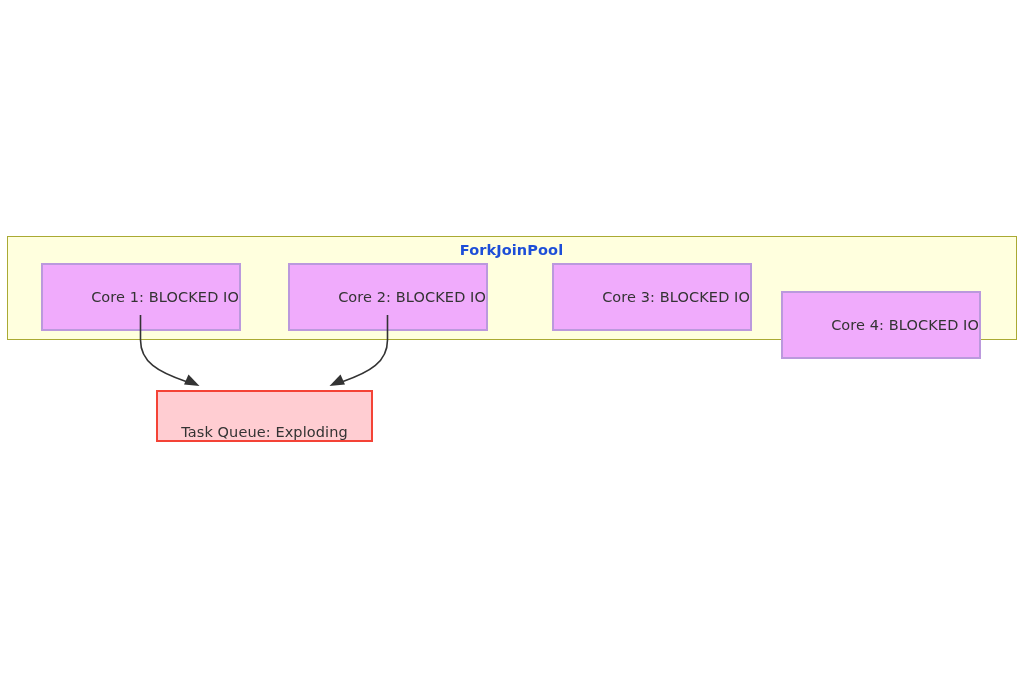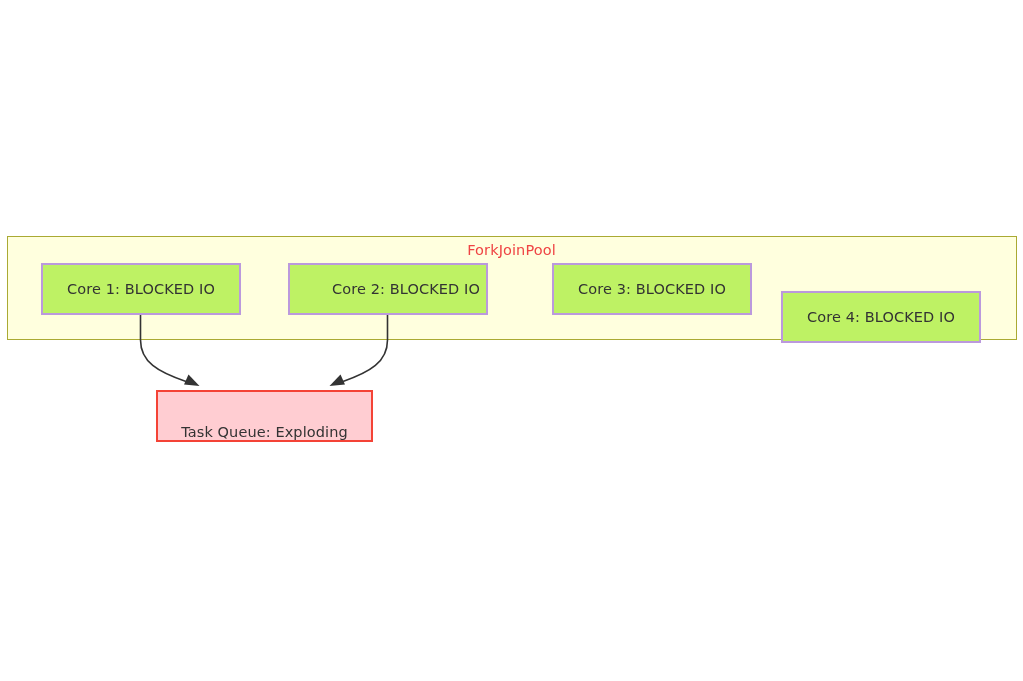--- a/index.html
+++ b/index.html
@@ -35,43 +35,45 @@
     box-sizing: border-box;
   }
 
   .cluster-label {
     position: absolute;
     left: 0;
     top: 241px;
     width: 1023px;
     text-align: center;
     font-size: 14.5px;
-    color: #ef4444;
+    color: #1d4ed8;
     line-height: 18px;
     letter-spacing: 0.1px;
+    font-weight: bold;
   }
 
   
   .node {
     position: absolute;
     box-sizing: border-box;
     display: flex;
     align-items: center;
     justify-content: center;
     font-size: 14.5px;
     color: #333333;
     letter-spacing: 0.1px;
     white-space: nowrap;
   }
 
   .node-core {
     top: 263px;
-    height: 52px;
-    background: #bef264;
+    height: 68px;
+    background: #f0abfc;
     border: 2px solid #bb99dd;
+    justify-content: flex-end;
   }
 
   #core-1 { left: 41px;  width: 200px; }
   #core-2 { left: 288px; width: 200px; padding-left: 36px; }
   #core-3 { left: 552px; width: 200px; }
   #core-4 { left: 781px; width: 200px; margin-top: 28px; }
 
   
   .node-queue {
     left: 156px;

